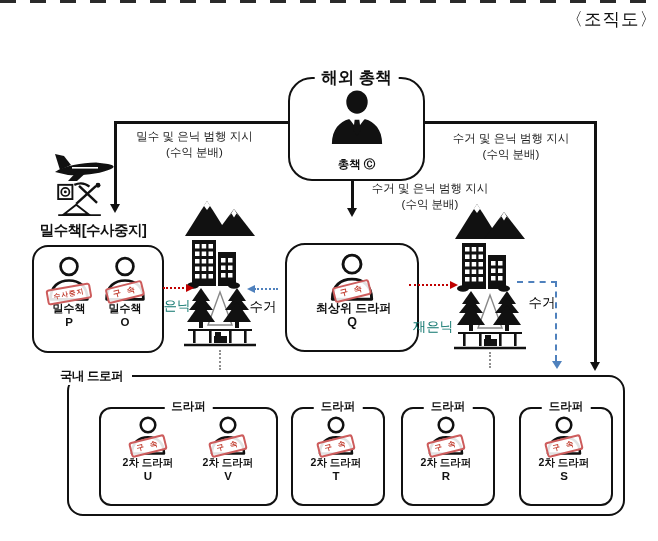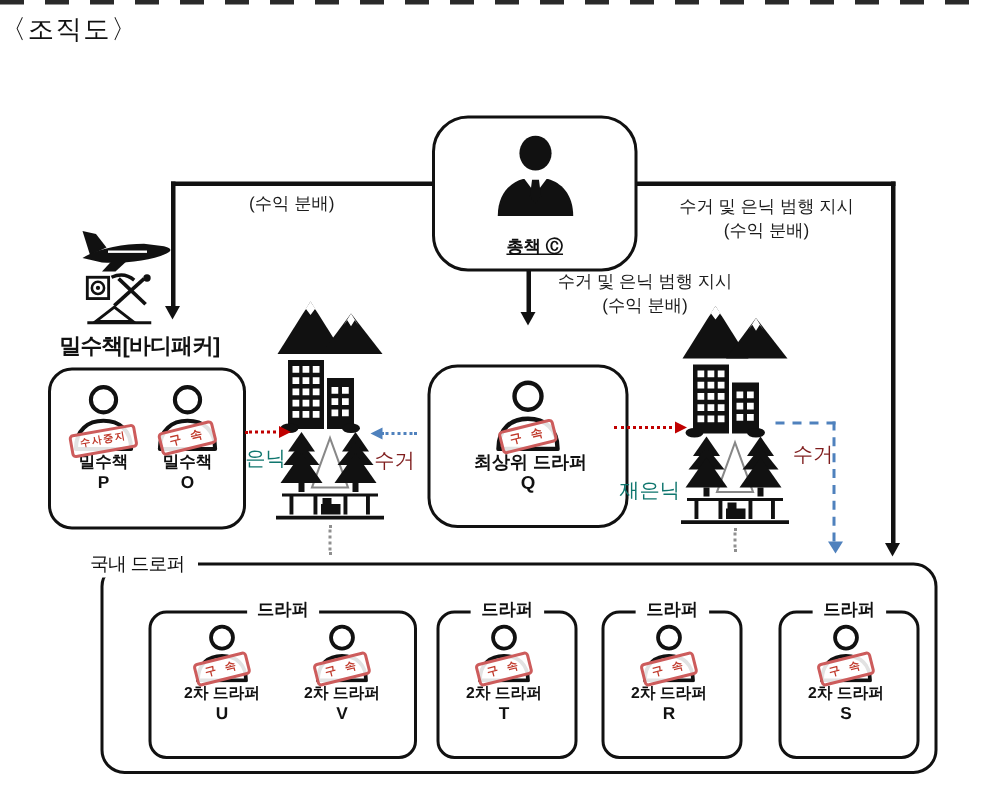--- a/index.html
+++ b/index.html
@@ -1,21 +1,21 @@
 <!DOCTYPE html>
 <html><head>
 <meta charset="utf-8">
 <style>
   html,body{margin:0;padding:0;background:#fff;}
   #stage{position:relative;width:658px;height:541px;background:#fff;overflow:hidden;
          font-family:"Liberation Sans","DejaVu Sans",sans-serif;color:#111;}
   .abs{position:absolute;}
   .torn{left:0;top:0;width:658px;height:3px;
         background:repeating-linear-gradient(90deg,#2a2a2a 0 16px,transparent 16px 30px);}
-  .page-title{left:0;top:7px;width:658px;text-align:left;font-size:17.5px;
+  .page-title{left:0;top:7px;width:658px;text-align:right;font-size:17.5px;
               letter-spacing:1px;font-weight:500;}
   
   .gbox{border:2.5px solid #111;border-radius:20px;background:#fff;}
   .legend{position:absolute;left:50%;transform:translateX(-50%);top:-12px;background:#fff;
           padding:0 7px;font-weight:bold;white-space:nowrap;}
   
   .hline,.vline{background:#111;}
   .arrow-down{width:0;height:0;border-left:5.5px solid transparent;
               border-right:5.5px solid transparent;border-top:9px solid #111;}
   .dotline-red{height:0;border-top:2.5px dotted #c00000;}
@@ -24,31 +24,31 @@
   .vdot-gray{width:0;border-left:2.5px dotted #8f8f8f;}
   .ar-red-right{width:0;height:0;border-top:4.5px solid transparent;
                 border-bottom:4.5px solid transparent;border-left:8px solid #c00000;}
   .ar-blue-left{width:0;height:0;border-top:4.5px solid transparent;
                 border-bottom:4.5px solid transparent;border-right:8px solid #4f81bd;}
   .ar-blue-down{width:0;height:0;border-left:5px solid transparent;
                 border-right:5px solid transparent;border-top:8.5px solid #4f81bd;}
   
   .edge-label{text-align:center;font-size:11.5px;line-height:16px;color:#1c1c1c;font-weight:500;}
   .flow-red{color:#0f766e;font-size:13.5px;text-align:center;}
-  .flow-blue{color:#7f1d1d;font-size:13.5px;text-align:center;}
+  .flow-blue{color:#000000;font-size:13.5px;text-align:center;}
   
   .person{position:absolute;text-align:center;}
   .person svg{display:block;margin:0 auto;}
   .stamp{position:absolute;left:50%;transform:translateX(-50%) rotate(-14deg);
          border:2px solid #cd5c5c;color:#c0392b;background:rgba(255,255,255,.88);
          border-radius:3px;padding:0 5px;font-weight:bold;white-space:nowrap;line-height:12px;}
   .prole{font-weight:bold;font-size:11px;line-height:14px;white-space:nowrap;}
   .pcode{font-weight:bold;font-size:11.5px;line-height:14px;}
   .boss-label{position:absolute;bottom:7px;left:0;width:100%;text-align:center;
-              font-weight:bold;font-size:11.5px;text-decoration:underline;}
+              font-weight:bold;font-size:11.5px;}
 </style>
 </head>
 <body>
 
 <div id="stage">
 
   <div class="abs torn"></div>
   <div class="abs page-title">〈조직도〉</div>
 
   <div class="abs hline" style="left:114px;top:121px;width:176px;height:2.5px;"></div>
@@ -56,32 +56,34 @@
   <div class="abs arrow-down" style="left:110px;top:204px;"></div>
 
   <div class="abs hline" style="left:419px;top:121px;width:178px;height:2.5px;"></div>
   <div class="abs vline" style="left:594px;top:121px;width:2.5px;height:243px;"></div>
   <div class="abs arrow-down" style="left:590px;top:362px;"></div>
 
   <div class="abs vline" style="left:351px;top:177px;width:2.5px;height:33px;"></div>
   <div class="abs arrow-down" style="left:347px;top:208px;"></div>
 
   <div class="abs edge-label" style="left:112px;top:128px;width:165px;">
+    <div>밀수 및 은닉 범행 지시</div>
     <div>(수익 분배)</div>
   </div>
   <div class="abs edge-label" style="left:430px;top:130px;width:162px;">
     <div>수거 및 은닉 범행 지시</div>
     <div>(수익 분배)</div>
   </div>
   <div class="abs edge-label" style="left:355px;top:180px;width:150px;">
     <div>수거 및 은닉 범행 지시</div>
     <div>(수익 분배)</div>
   </div>
 
   <div class="abs gbox" style="left:288px;top:77px;width:133px;height:100px;border-radius:24px;">
+    <div class="legend" style="font-size:16.5px;">해외 총책</div>
     <svg width="64" height="54" viewBox="0 0 64 58" style="display:block;margin:11px auto 0;">
       <ellipse cx="32" cy="13" rx="11.5" ry="12.5" fill="#111"></ellipse>
       <path d="M5,58 C5,42 14,34 23,31.5 L41,31.5 C50,34 59,42 59,58 Z" fill="#111"></path>
       <polygon points="23,30 41,30 32,42" fill="#fff"></polygon>
       <polygon points="29.5,32 34.5,32 36,44 32,49 28,44" fill="#111"></polygon>
     </svg>
     <div class="boss-label">총책 Ⓒ</div>
   </div>
 
   <svg class="abs" style="left:52px;top:148px;" width="66" height="38" viewBox="0 0 66 38">
@@ -95,21 +97,21 @@
     <circle cx="9.5" cy="10.5" r="4.3" fill="none" stroke="#111" stroke-width="1.8"></circle>
     <circle cx="9.5" cy="10.5" r="1.5" fill="#111"></circle>
     <line x1="21" y1="23" x2="42" y2="4" stroke="#111" stroke-width="2.6"></line>
     <circle cx="44" cy="3.5" r="2.6" fill="#111"></circle>
     <line x1="24" y1="4" x2="43" y2="22" stroke="#111" stroke-width="2.6"></line>
     <path d="M19,3 Q28,-1 35,5" stroke="#111" stroke-width="2.4" fill="none"></path>
     <path d="M8,34 L21,24 L34,34 Z" fill="#fff" stroke="#111" stroke-width="2"></path>
     <line x1="2" y1="35" x2="47" y2="35" stroke="#111" stroke-width="2"></line>
   </svg>
 
-  <div class="abs" style="left:22px;top:221px;width:142px;text-align:center;font-weight:bold;font-size:14.5px;letter-spacing:-0.5px;">밀수책[바디패커]</div>
+  <div class="abs" style="left:22px;top:221px;width:142px;text-align:center;font-weight:bold;font-size:14.5px;letter-spacing:-0.5px;">밀수책[수사중지]</div>
   <div class="abs gbox" style="left:32px;top:245px;width:128px;height:104px;border-radius:16px;">
     <div class="person" style="left:6px;top:9px;width:58px;">
       <svg width="48" height="45" viewBox="0 0 60 56">
         <circle cx="30" cy="13" r="10.5" fill="#fff" stroke="#111" stroke-width="3.4"></circle>
         <path d="M7,54 C7,38 17,30.5 30,30.5 C43,30.5 53,38 53,54 Z" fill="#fff" stroke="#111" stroke-width="3.4" stroke-linejoin="round"></path>
       </svg>
       <div class="stamp" style="top:30px;font-size:6.8px;letter-spacing:1px;transform:translateX(-50%) rotate(-10deg);">수사중지</div>
       <div class="prole">밀수책</div>
       <div class="pcode">P</div>
     </div>
@@ -272,21 +274,21 @@
   <div class="abs dotline-red" style="left:409px;top:284px;width:43px;"></div>
   <div class="abs ar-red-right" style="left:450px;top:280.5px;"></div>
   <div class="abs flow-red" style="left:405px;top:296px;width:56px;margin-top:22px;">재은닉</div>
 
   <div class="abs dashline-blue" style="left:517px;top:281px;width:40px;"></div>
   <div class="abs vdash-blue" style="left:555px;top:281px;height:80px;"></div>
   <div class="abs ar-blue-down" style="left:551.5px;top:361px;"></div>
   <div class="abs flow-blue" style="left:523px;top:294px;width:38px;">수거</div>
 
   <div class="abs gbox" style="left:67px;top:375px;width:554px;height:137px;border-radius:16px;">
-    <div style="position:absolute;left:-9px;top:-9px;background:#fff;padding:0 9px 0 0;font-weight:normal;font-size:12.5px;letter-spacing:-0.5px;white-space:nowrap;">국내 드로퍼</div>
+    <div style="position:absolute;left:-9px;top:-9px;background:#fff;padding:0 9px 0 0;font-weight:bold;font-size:12.5px;letter-spacing:-0.5px;white-space:nowrap;">국내 드로퍼</div>
 
     <div class="gbox" style="position:absolute;left:30px;top:30px;width:175px;height:95px;border-width:2px;border-radius:12px;">
       <div class="legend" style="top:-10px;font-size:11.5px;">드라퍼</div>
       <div class="person" style="left:16px;top:7px;width:62px;">
         <svg width="42" height="39" viewBox="0 0 60 56">
           <circle cx="30" cy="13" r="10.5" fill="#fff" stroke="#111" stroke-width="3.6"></circle>
           <path d="M7,54 C7,38 17,30.5 30,30.5 C43,30.5 53,38 53,54 Z" fill="#fff" stroke="#111" stroke-width="3.6" stroke-linejoin="round"></path>
         </svg>
         <div class="stamp" style="top:22px;font-size:7.5px;letter-spacing:2px;">구 속</div>
         <div class="prole" style="font-size:10.5px;">2차 드라퍼</div>

